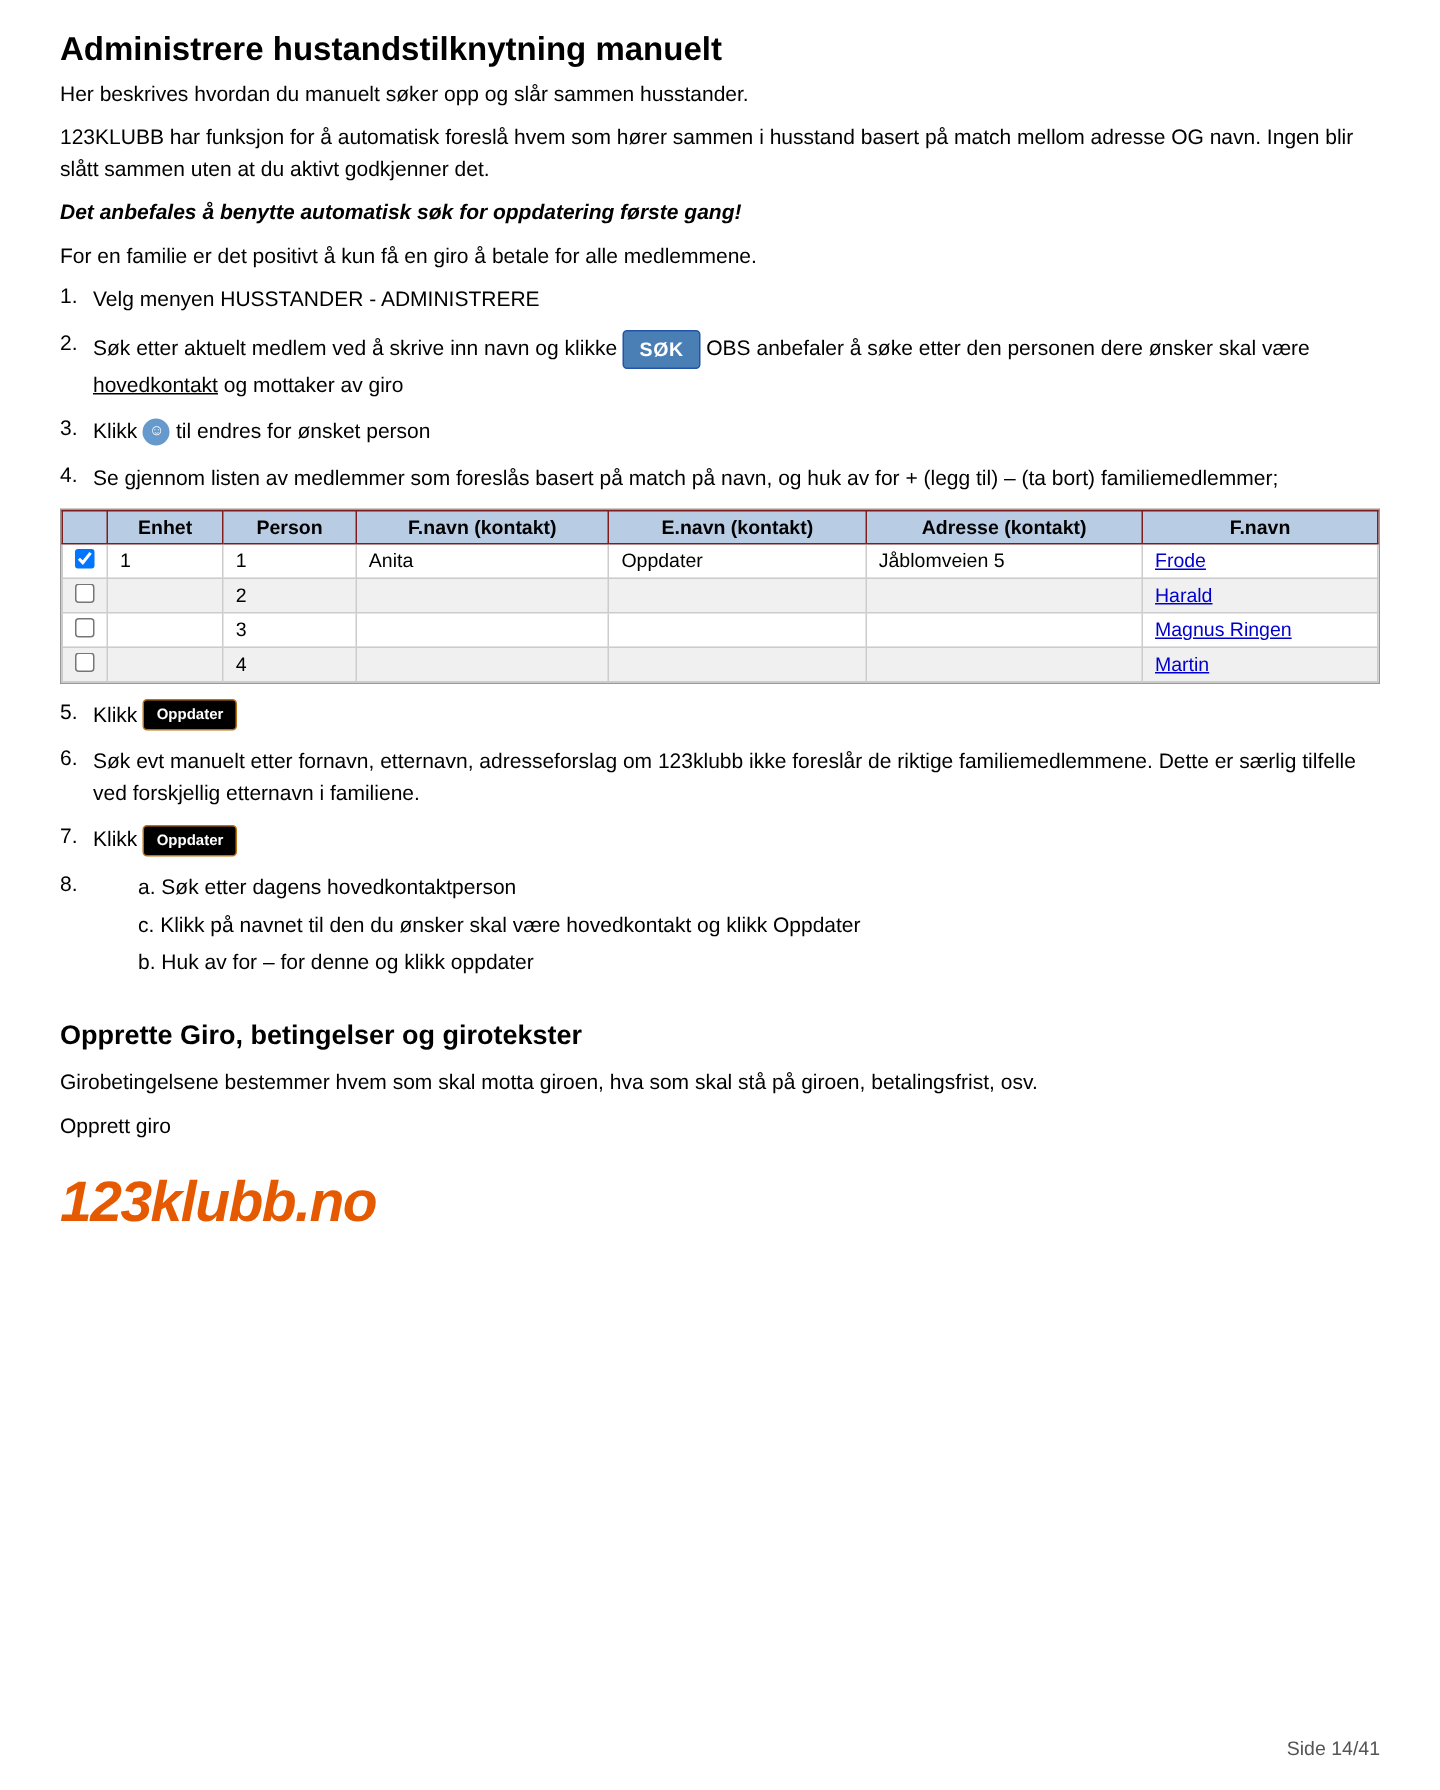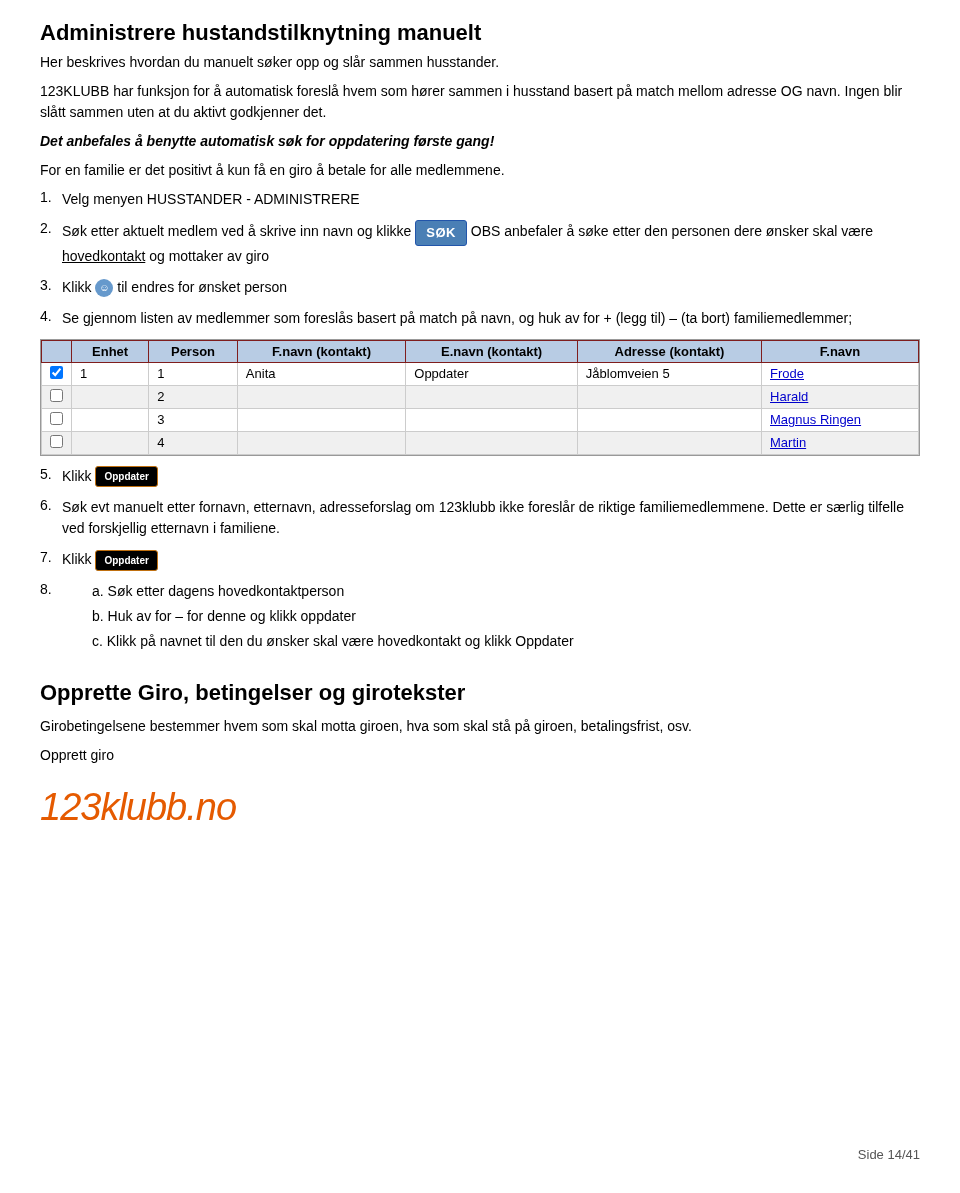--- a/index.html
+++ b/index.html
@@ -12,21 +12,21 @@
       min-height: 1193px;
       padding: 20px 40px 40px 40px;
       position: relative;
     }
     h1 {
       font-size: 22px;
       font-weight: bold;
       margin-bottom: 6px;
     }
     h2 {
-      font-size: 22px;
+      font-size: 18px;
       font-weight: bold;
       margin-top: 24px;
       margin-bottom: 10px;
     }
     p {
       margin-bottom: 8px;
       line-height: 1.5;
     }
     .sub-list {
       margin-left: 30px;
@@ -106,32 +106,32 @@
       text-align: center;
     }
     .link-blue {
       color: #0000cc;
       text-decoration: underline;
       cursor: pointer;
     }
     .underline { text-decoration: underline; }
     .page-footer {
       position: absolute;
-      bottom: 31px;
+      bottom: 20px;
       right: 40px;
       font-size: 13px;
       color: #555;
     }
     .logo-area {
       margin-top: 20px;
       margin-bottom: 20px;
     }
     .logo-text {
       font-size: 38px;
-      font-weight: normal;
+      font-weight: bold;
       font-style: italic;
       color: #e55a00;
       letter-spacing: -1px;
     }
     .step-row {
       display: flex;
       align-items: flex-start;
       margin-bottom: 10px;
     }
     .step-num {
@@ -254,22 +254,22 @@
     <span>Klikk</span>
     <span class="oppdater-button">Oppdater</span>
   </span>
 </div>
 
 <div class="step-row">
   <span class="step-num">8.</span>
   <span class="step-content">
     <ul class="sub-list" id="substep-list">
     <li><span>a.</span> <span>Søk etter dagens hovedkontaktperson</span></li>
+        <li><span>c.</span> <span>Klikk på navnet til den du ønsker skal være hovedkontakt og klikk Oppdater</span></li>
         <li><span>b.</span> <span>Huk av for – for denne og klikk oppdater</span></li>
-        <li><span>c.</span> <span>Klikk på navnet til den du ønsker skal være hovedkontakt og klikk Oppdater</span></li>
       </ul>
   </span>
 </div>
 
 <h2>Opprette Giro, betingelser og girotekster</h2>
 <p>Girobetingelsene bestemmer hvem som skal motta giroen, hva som skal stå på giroen, betalingsfrist, osv.</p>
 <p>Opprett giro</p>
 
 <div class="logo-area">
   <span class="logo-text">123klubb.no</span>

